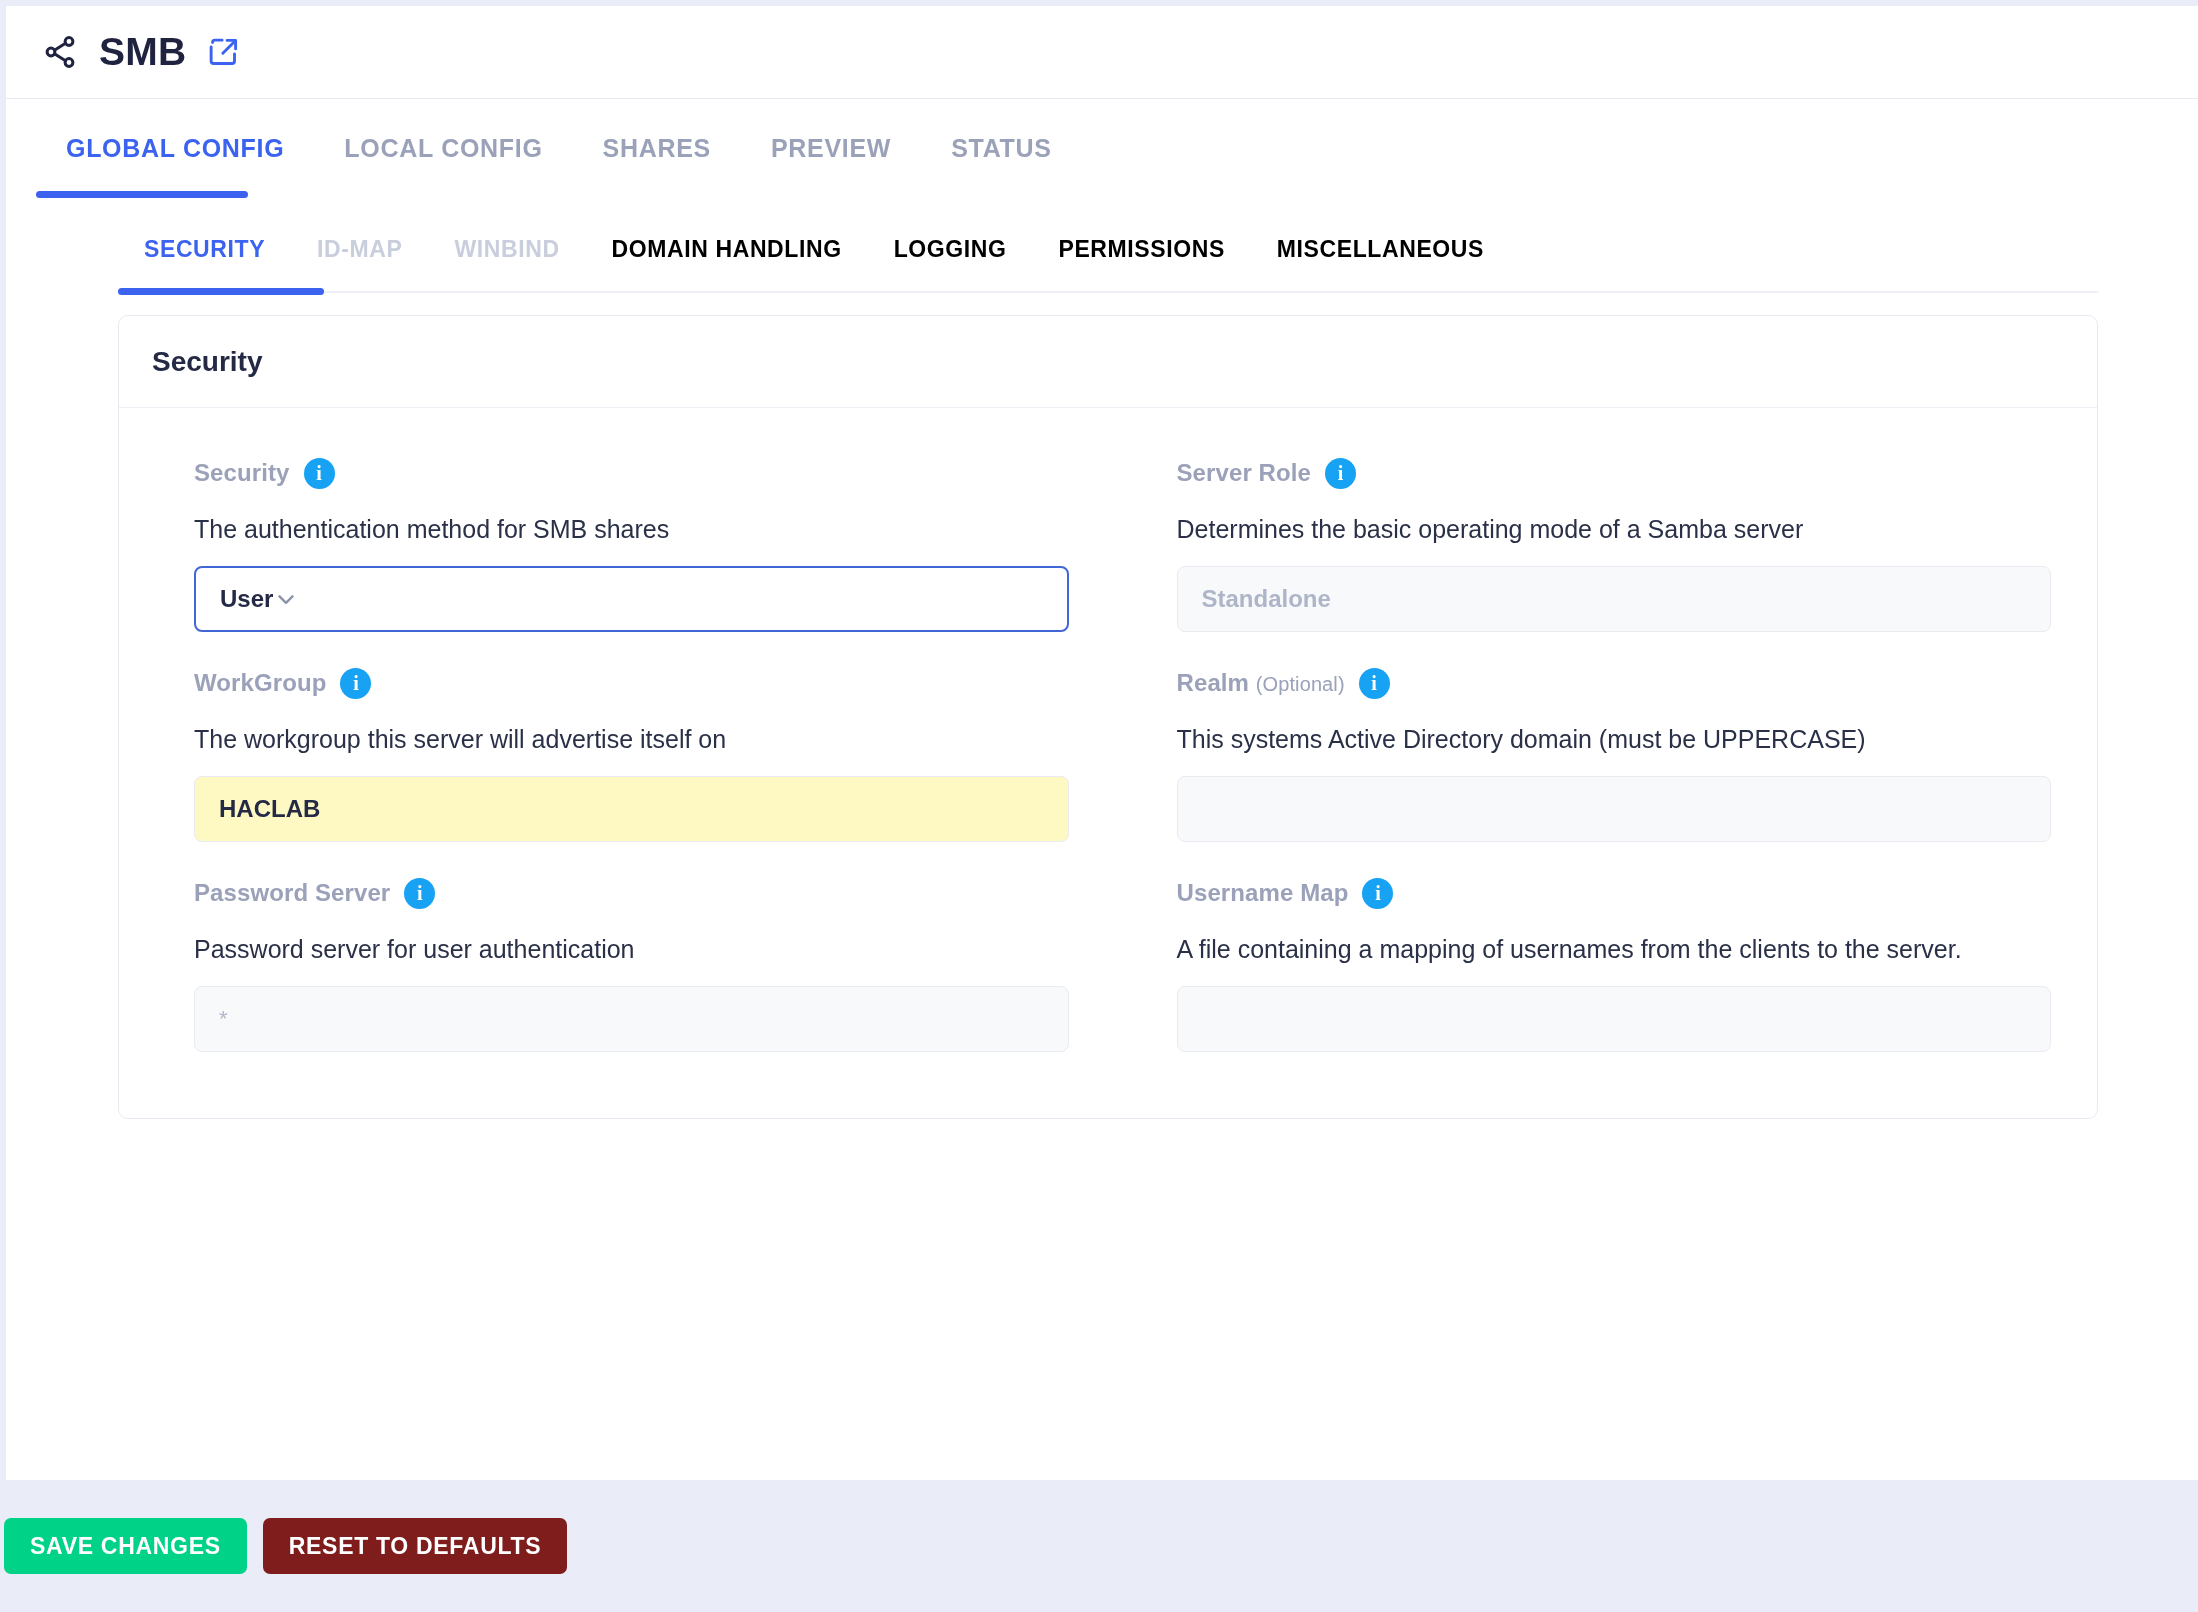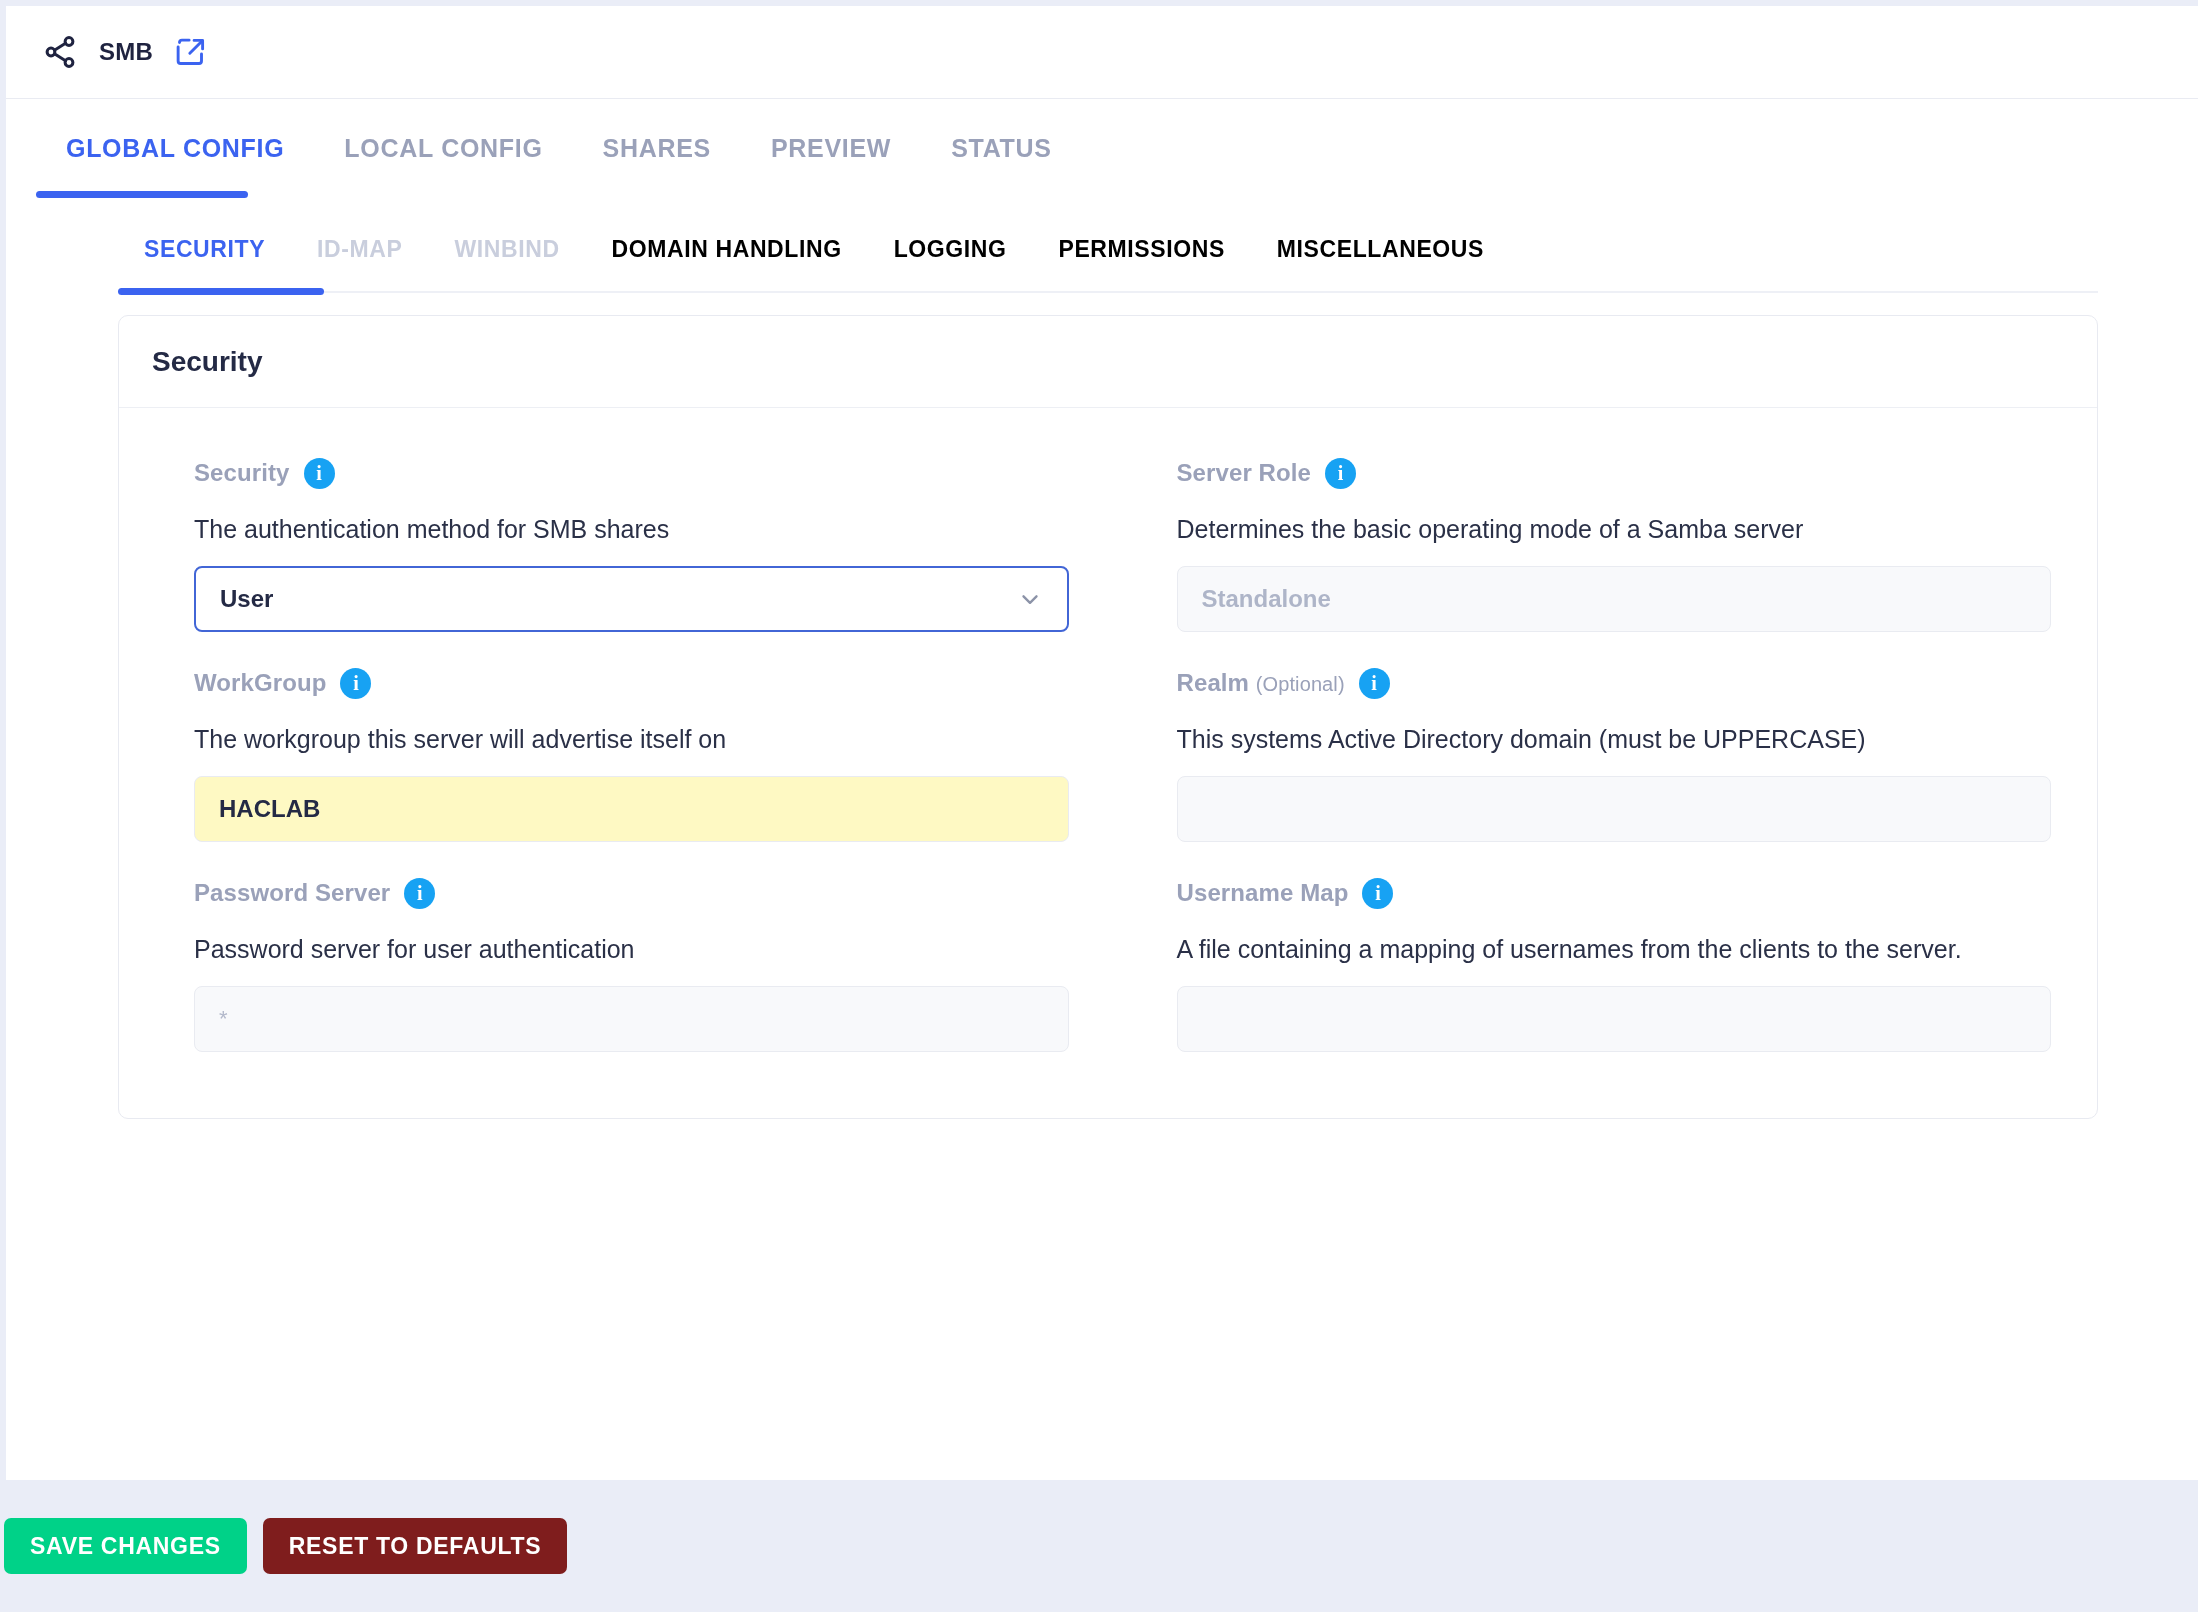--- a/index.html
+++ b/index.html
@@ -34,21 +34,21 @@
   .app-header {
     height: 93px;
     border-bottom: 1px solid #e9ebf2;
     display: flex;
     align-items: center;
     padding-left: 36px;
     gap: 21px;
   }
   .share-icon { display: block; }
   .app-title {
-    font-size: 24px;
+    font-size: 39px;
     font-weight: bold;
     color: #1f2340;
     letter-spacing: 0.2px;
   }
   .ext-link-icon { display: block; cursor: pointer; }
 
   
   .tabs-primary {
     position: relative;
     height: 99px;
@@ -202,21 +202,21 @@
     height: 66px;
     border-radius: 8px;
     display: flex;
     align-items: center;
     padding: 0 24px;
     font-size: 24px;
   }
   .control.select-active {
     background: #ffffff;
     border: 2px solid #4266d6;
-    justify-content: space-between;
+    justify-content: flex-start;
     cursor: pointer;
   }
   .control.select-active .value {
     font-weight: bold;
     color: #242a45;
   }
   .control.input-filled {
     background: #fef9c3;
     border: 1px solid #e9ebf1;
   }

